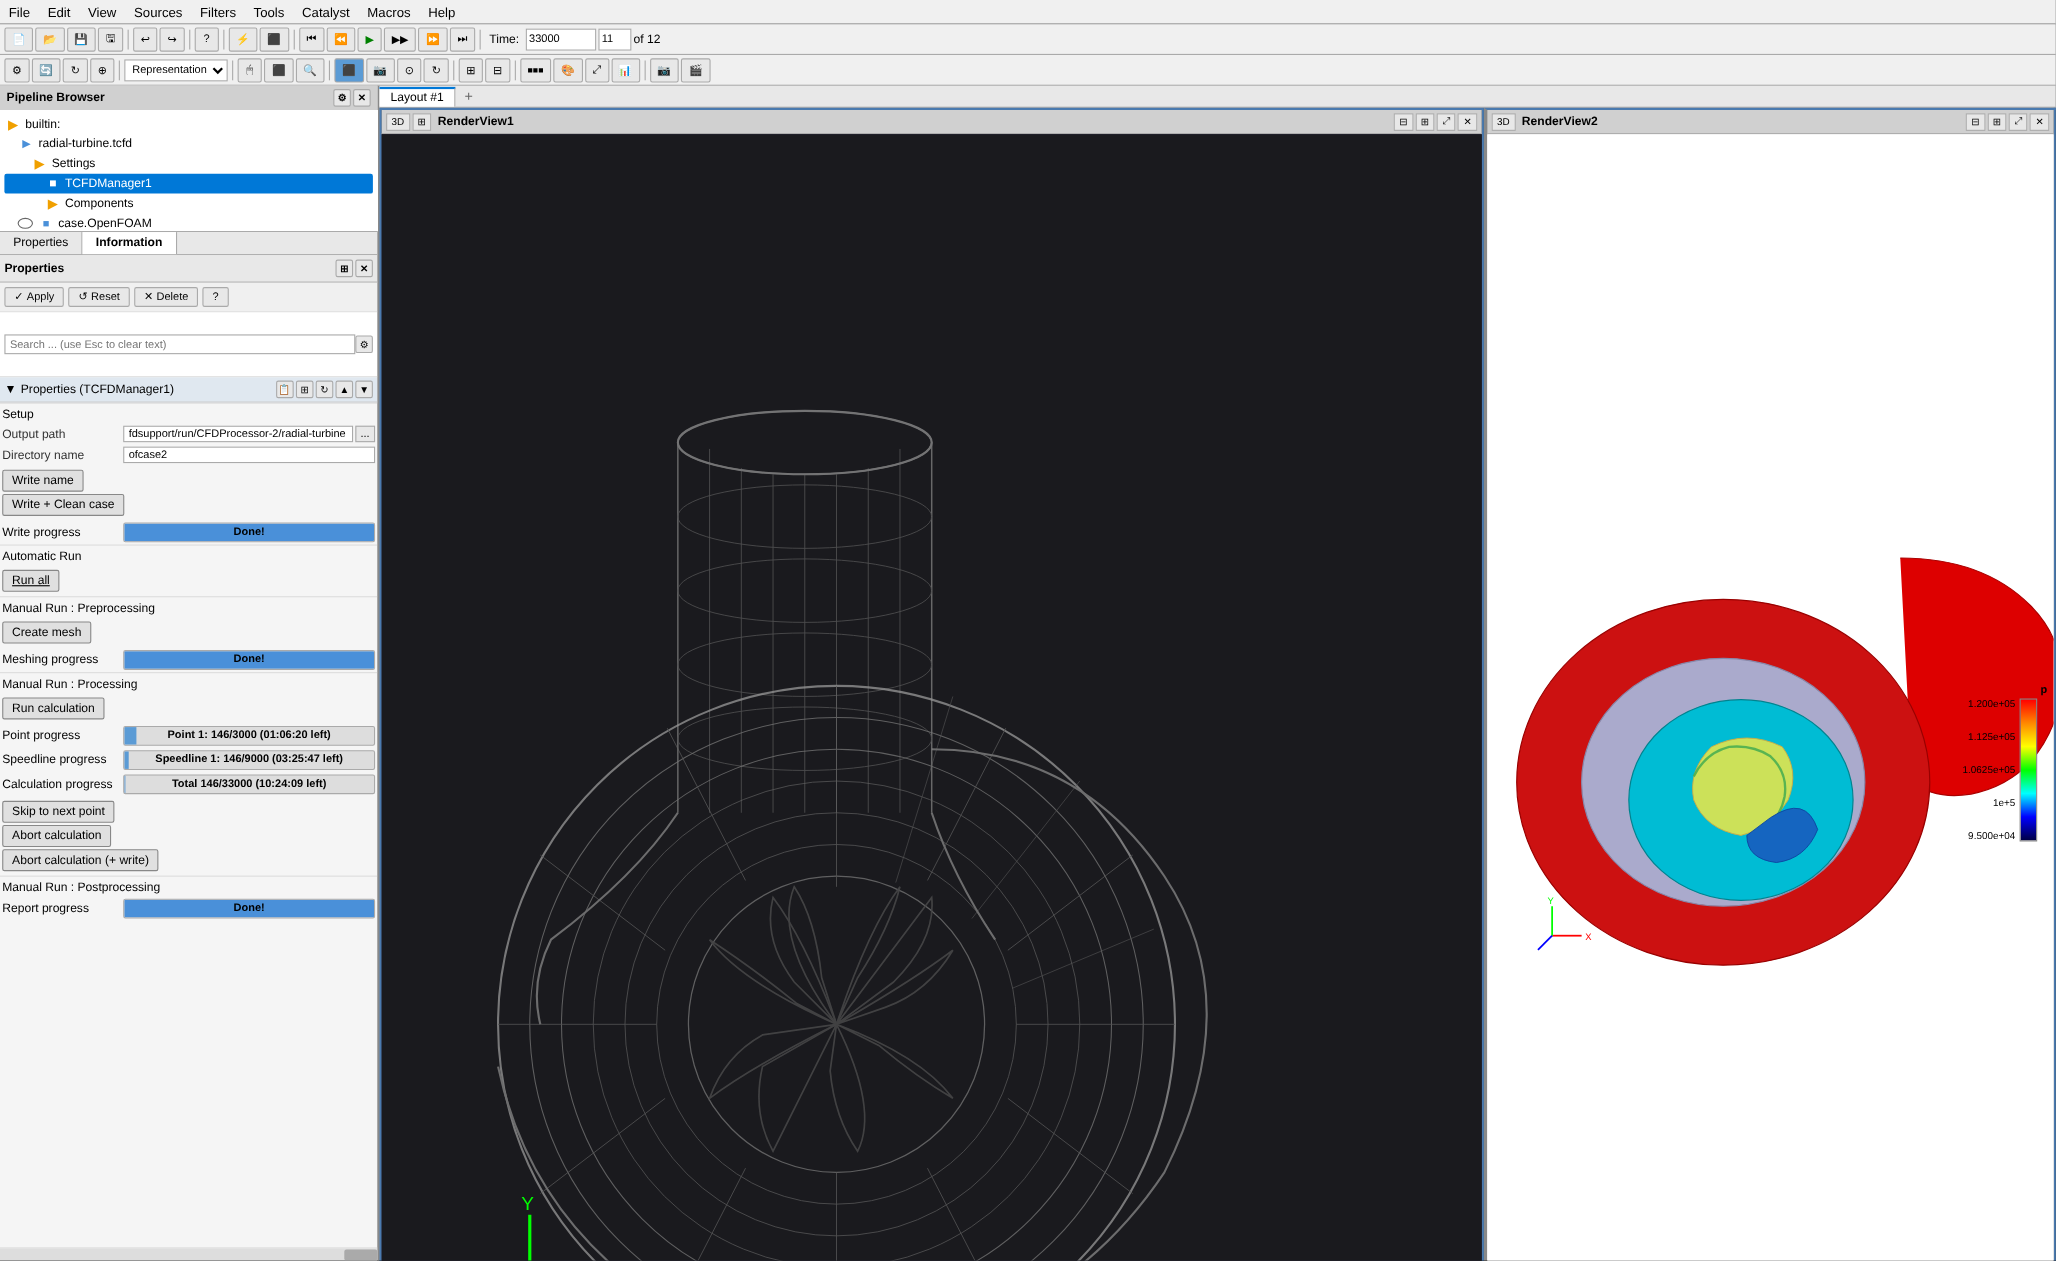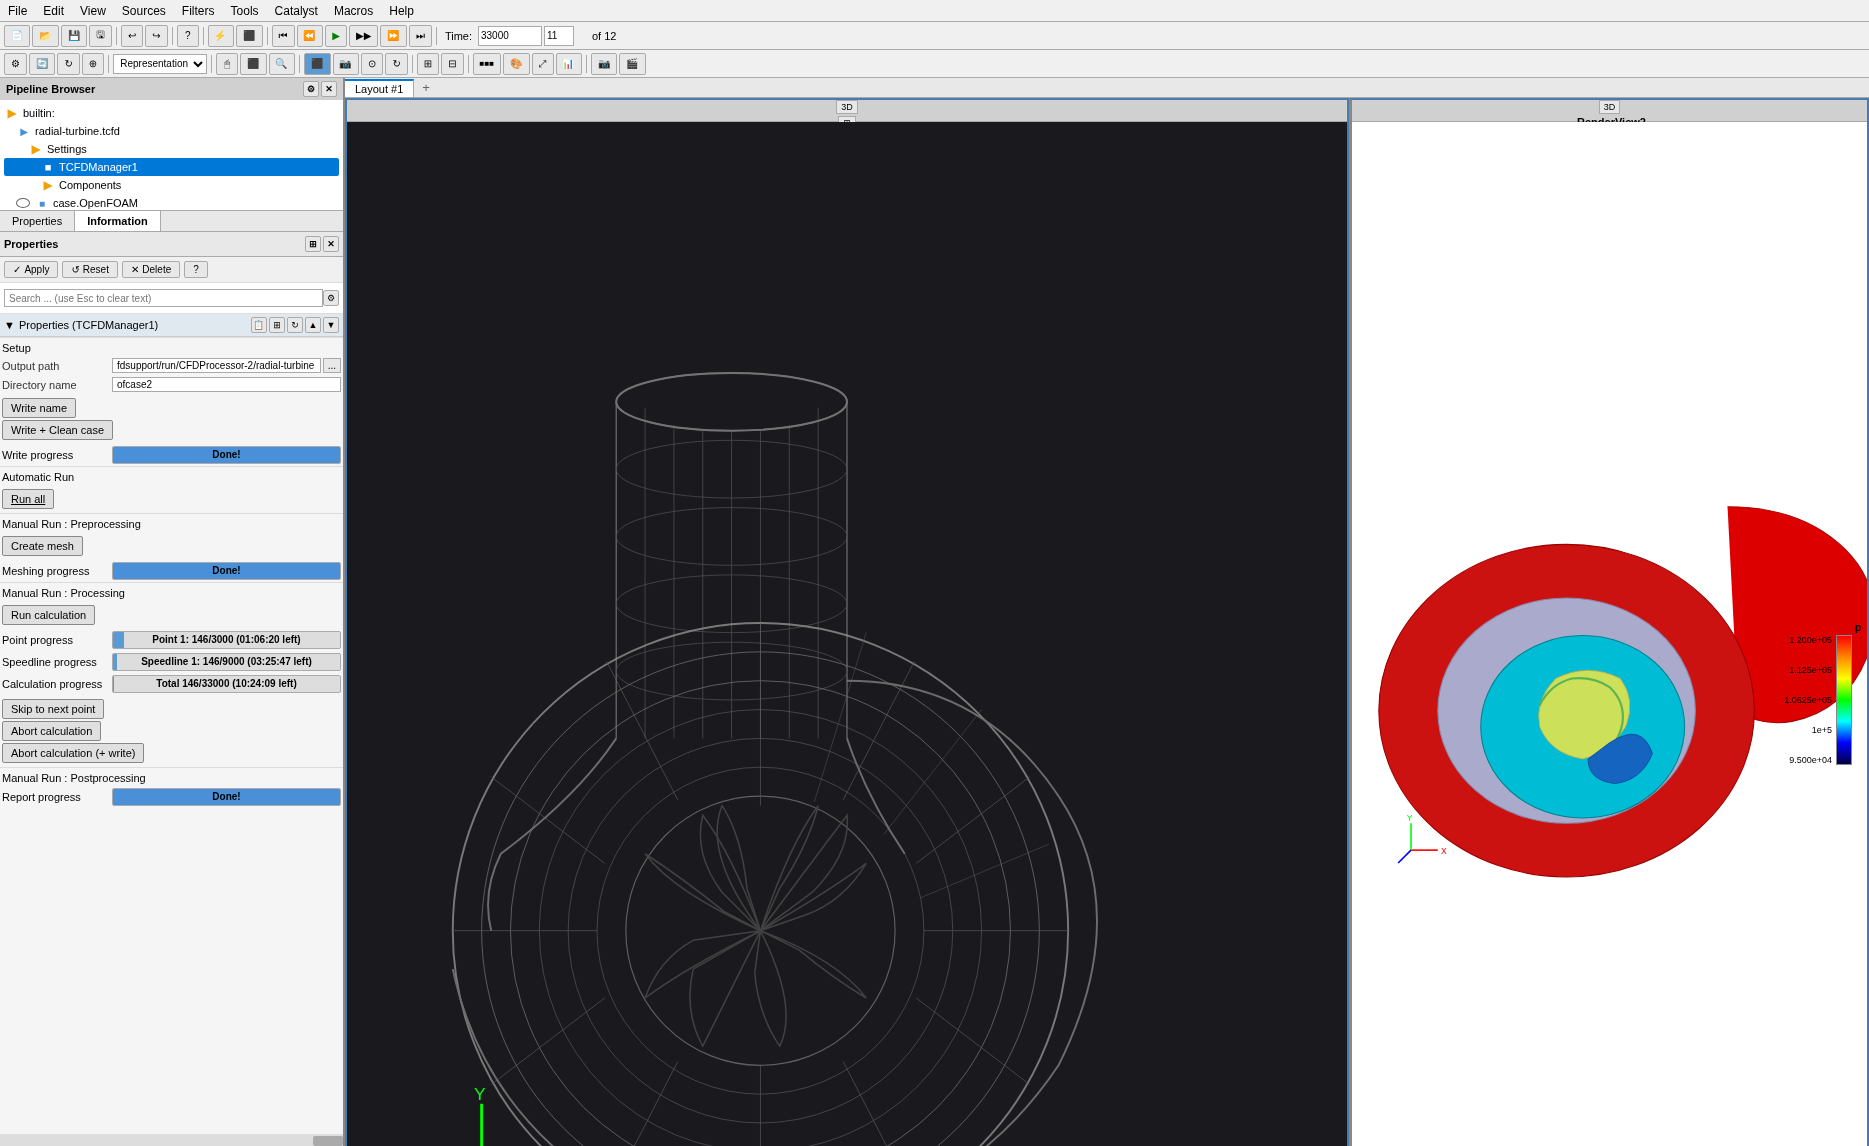--- a/index.html
+++ b/index.html
@@ -10,21 +10,21 @@
     .menubar span { padding: 2px 8px; cursor: pointer; font-size: 12px; }
 
     
     .toolbar { background: #f0f0f0; border-bottom: 1px solid #aaa; height: 28px; display: flex; align-items: center; padding: 2px 4px; gap: 2px; }
     .toolbar2 { background: #f0f0f0; border-bottom: 1px solid #aaa; height: 28px; display: flex; align-items: center; padding: 2px 4px; gap: 2px; }
     .toolbar-btn { background: #e8e8e8; border: 1px solid #aaa; border-radius: 2px; padding: 2px 6px; font-size: 10px; cursor: pointer; display: flex; align-items: center; justify-content: center; min-width: 22px; height: 22px; }
     .toolbar-sep { width: 1px; height: 18px; background: #aaa; margin: 0 2px; }
     .toolbar-select { height: 20px; font-size: 10px; border: 1px solid #aaa; background: #fff; padding: 0 2px; }
     .time-label { font-size: 11px; margin: 0 4px; }
     .time-input { width: 64px; height: 20px; border: 1px solid #aaa; font-size: 10px; padding: 0 2px; }
-    .of-12 { font-size: 11px; margin: 0 16px; }
+    .of-12 { font-size: 11px; margin: 0 0; }
 
     
     .main-layout { display: flex; height: calc(1146px - 78px); }
 
     
     .left-panel { width: 345px; background: #f5f5f5; border-right: 2px solid #888; display: flex; flex-direction: column; flex-shrink: 0; }
 
     
     .pipeline-browser { background: #e8e8e8; border-bottom: 1px solid #aaa; }
     .pipeline-header { background: #d0d0d0; padding: 3px 6px; font-weight: bold; font-size: 11px; display: flex; justify-content: space-between; align-items: center; }
@@ -37,21 +37,21 @@
     .file-icon { color: #4a90d9; font-size: 10px; }
 
     
     .properties-panel { flex: 1; display: flex; flex-direction: column; overflow: hidden; }
     .props-tabs { display: flex; border-bottom: 1px solid #aaa; background: #e8e8e8; }
     .props-tab { padding: 4px 12px; font-size: 11px; cursor: pointer; border-right: 1px solid #aaa; }
     .props-tab.active { background: #fff; font-weight: bold; }
     .props-title { text-align: center; font-size: 11px; font-weight: bold; padding: 4px; background: #e8e8e8; border-bottom: 1px solid #aaa; display: flex; justify-content: space-between; align-items: center; }
     .props-actions { display: flex; gap: 4px; padding: 4px; background: #f0f0f0; border-bottom: 1px solid #ddd; }
     .prop-btn { border: 1px solid #aaa; background: #e8e8e8; padding: 2px 8px; font-size: 10px; cursor: pointer; border-radius: 2px; display: flex; align-items: center; gap: 3px; }
-    .search-bar { display: flex; align-items: center; padding: 6px 4px; background: #fff; border-bottom: 1px solid #ddd; }
+    .search-bar { display: flex; align-items: center; padding: 20px 4px; background: #fff; border-bottom: 1px solid #ddd; }
     .search-input { flex: 1; border: 1px solid #aaa; padding: 2px 4px; font-size: 10px; height: 18px; }
     .props-header-row { display: flex; align-items: center; padding: 3px 4px; background: #e0e8f0; border-bottom: 1px solid #ccc; font-size: 11px; }
 
     .section-label { font-weight: normal; padding: 4px 2px 2px 2px; font-size: 11px; border-top: 1px solid #ddd; }
     .prop-row { display: flex; align-items: center; padding: 2px 2px; font-size: 11px; }
     .prop-label { width: 110px; flex-shrink: 0; color: #333; }
     .prop-input { width: 100%; border: 1px solid #aaa; padding: 1px 4px; font-size: 10px; background: #fff; }
     .prop-input-row { display: flex; gap: 2px; }
     .prop-input-short { flex: 1; border: 1px solid #aaa; padding: 1px 4px; font-size: 10px; background: #fff; }
     .prop-input-btn { border: 1px solid #aaa; background: #e8e8e8; padding: 1px 4px; font-size: 10px; cursor: pointer; }
@@ -73,21 +73,21 @@
     .layout-tab { padding: 2px 10px; font-size: 11px; border-right: 1px solid #aaa; cursor: pointer; background: #fff; border-top: 2px solid #0078d7; }
     .tab-plus { padding: 2px 8px; font-size: 13px; cursor: pointer; color: #666; }
 
     
     .views-area { flex: 1; display: flex; flex-direction: column; }
     .views-top { flex: 1; display: flex; }
 
     
     .render-view { flex: 1; display: flex; flex-direction: column; position: relative; border: 2px solid #4a7aaf; }
     .render-view2 { width: 520px; display: flex; flex-direction: column; border: 2px solid #4a7aaf; border-left: 3px solid #888; flex-shrink: 0; }
-    .view-toolbar { background: #d0d0d0; height: 22px; display: flex; align-items: center; padding: 0 4px; gap: 2px; font-size: 10px; border-bottom: 1px solid #aaa; flex-direction: column; }
+    .view-toolbar { background: #d0d0d0; height: 22px; display: flex; align-items: center; padding: 0 4px; gap: 2px; font-size: 10px; border-bottom: 1px solid #aaa; }
     .view-title { font-size: 11px; font-weight: bold; margin-left: 4px; }
     .view-btn { border: 1px solid #aaa; background: #e8e8e8; padding: 1px 4px; font-size: 9px; cursor: pointer; min-width: 16px; height: 16px; display: flex; align-items: center; justify-content: center; }
     .view-canvas { flex: 1; background: #1a1a2e; position: relative; overflow: hidden; }
     .view-canvas-light { flex: 1; background: #fff; position: relative; overflow: hidden; }
     .inner-scroll { overflow-y: auto; flex: 1; }
 
     .mini-icons { display: flex; gap: 2px; }
     .mini-icon { width: 16px; height: 16px; background: #e8e8e8; border: 1px solid #aaa; border-radius: 2px; cursor: pointer; display: flex; align-items: center; justify-content: center; font-size: 9px; }
 
     .view-toolbar-right { margin-left: auto; display: flex; gap: 2px; }

